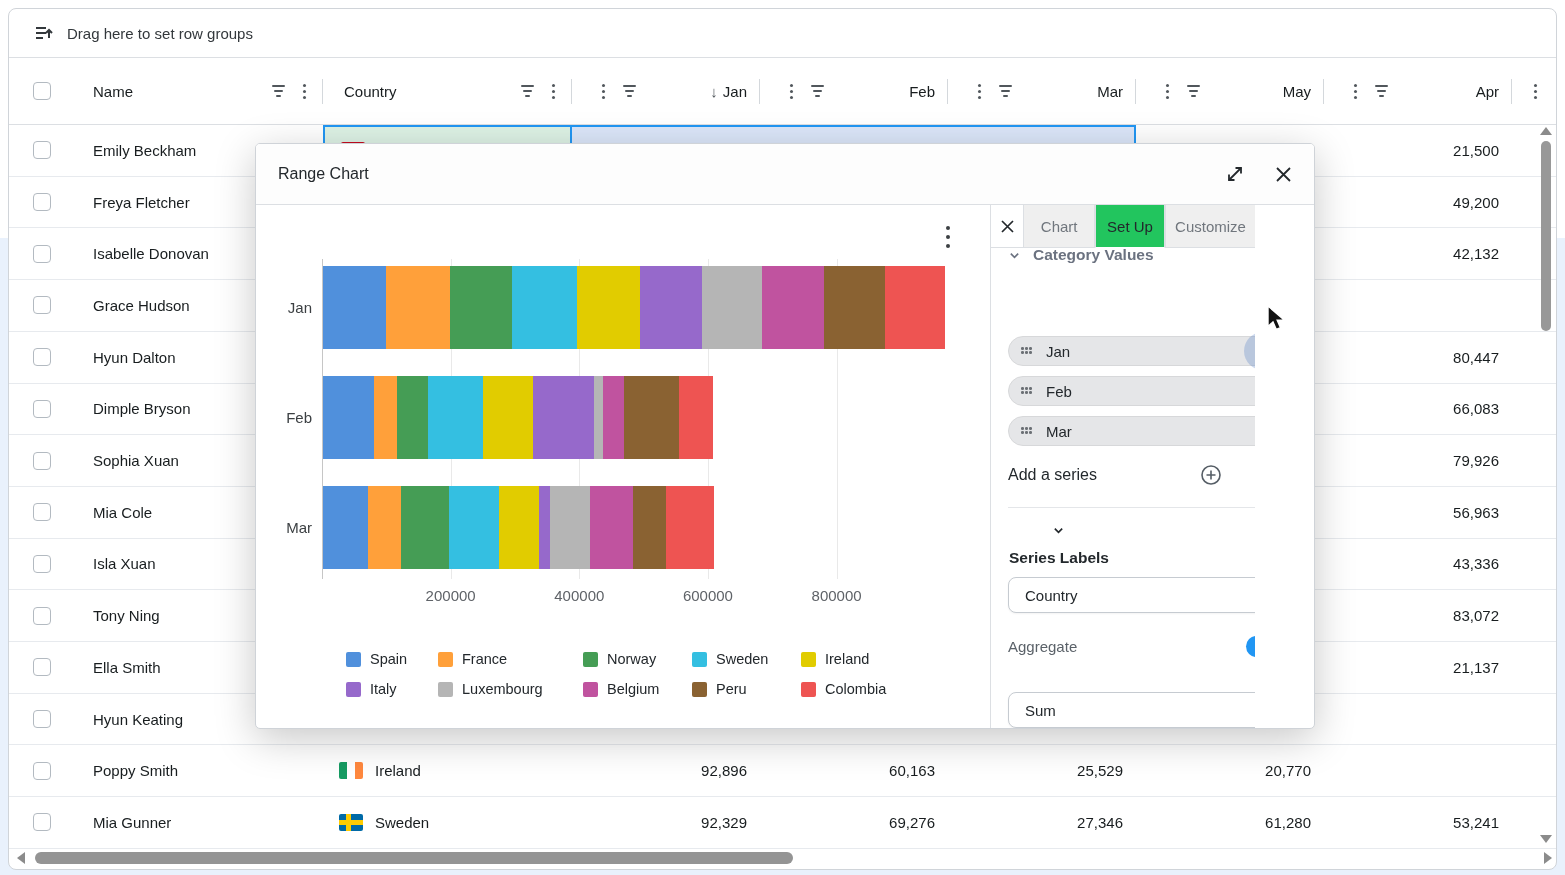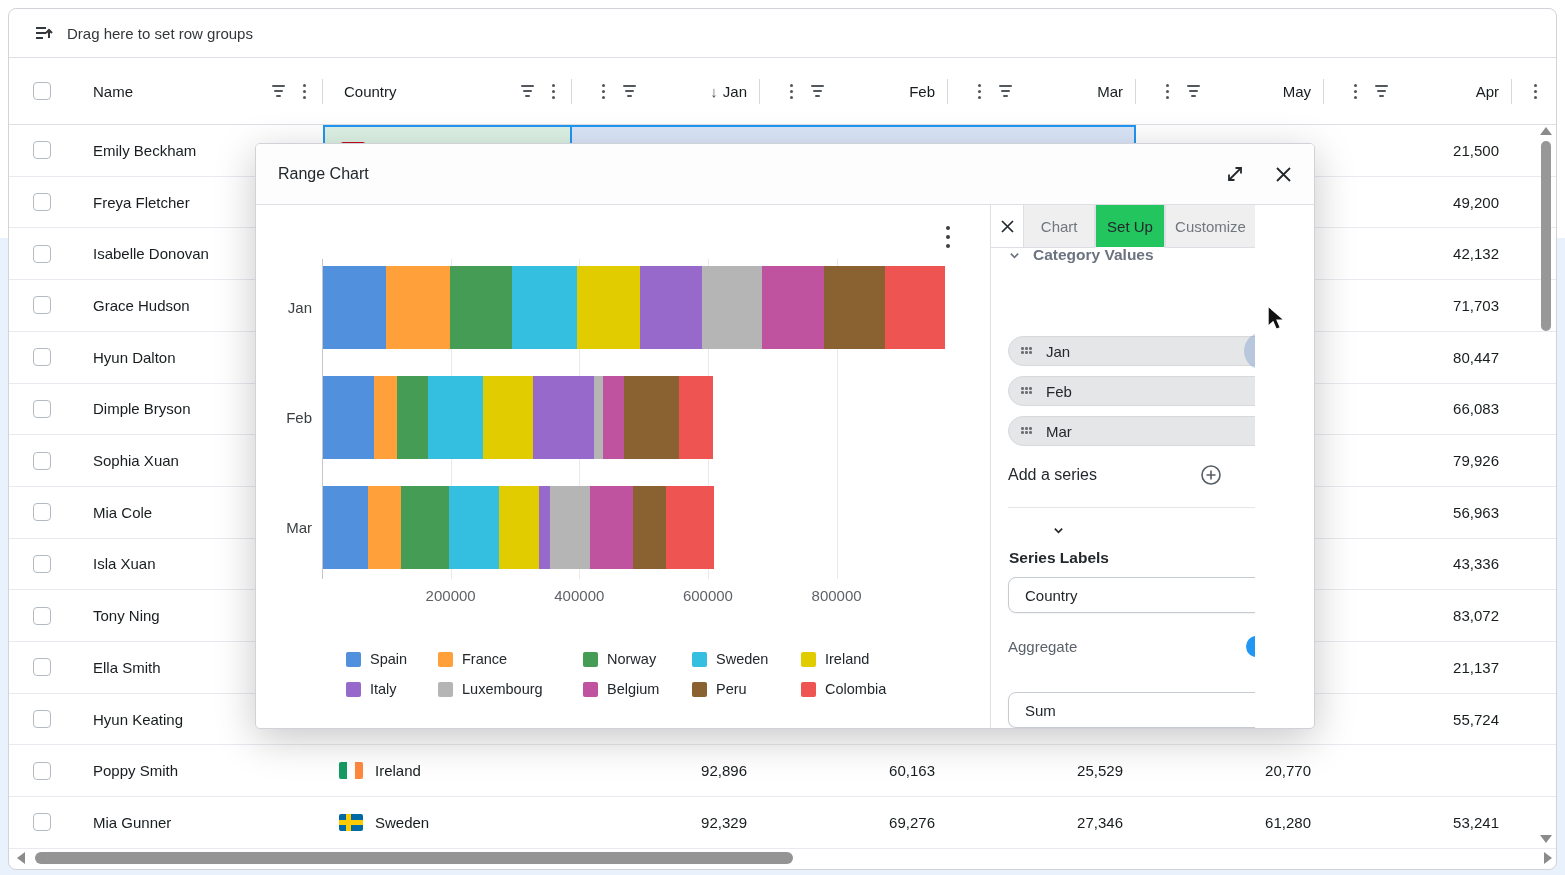--- a/index.html
+++ b/index.html
@@ -302,21 +302,20 @@
           <span class="cb"></span>
           <span>Grace Hudson</span>
         </div>
         <div class="cell c-country">
           <span></span>
         </div>
         <div class="cell c-num"></div>
         <div class="cell c-num"></div>
         <div class="cell c-num"></div>
         <div class="cell c-num"></div>
-        <div class="cell c-num">71,703</div>
       </div>
       <div class="row">
         <div class="cell c-name">
           <span class="cb"></span>
           <span>Hyun Dalton</span>
         </div>
         <div class="cell c-country">
           <span></span>
         </div>
         <div class="cell c-num"></div>
@@ -415,21 +414,20 @@
           <span>Hyun Keating</span>
         </div>
         <div class="cell c-country">
           <span class="flag flag-no"></span>
           <span>Norway</span>
         </div>
         <div class="cell c-num">92,943</div>
         <div class="cell c-num">60,996</div>
         <div class="cell c-num">66,756</div>
         <div class="cell c-num">64,286</div>
-        <div class="cell c-num">55,724</div>
       </div>
       <div class="row">
         <div class="cell c-name">
           <span class="cb"></span>
           <span>Poppy Smith</span>
         </div>
         <div class="cell c-country">
           <span class="flag flag-ie"></span>
           <span>Ireland</span>
         </div>

